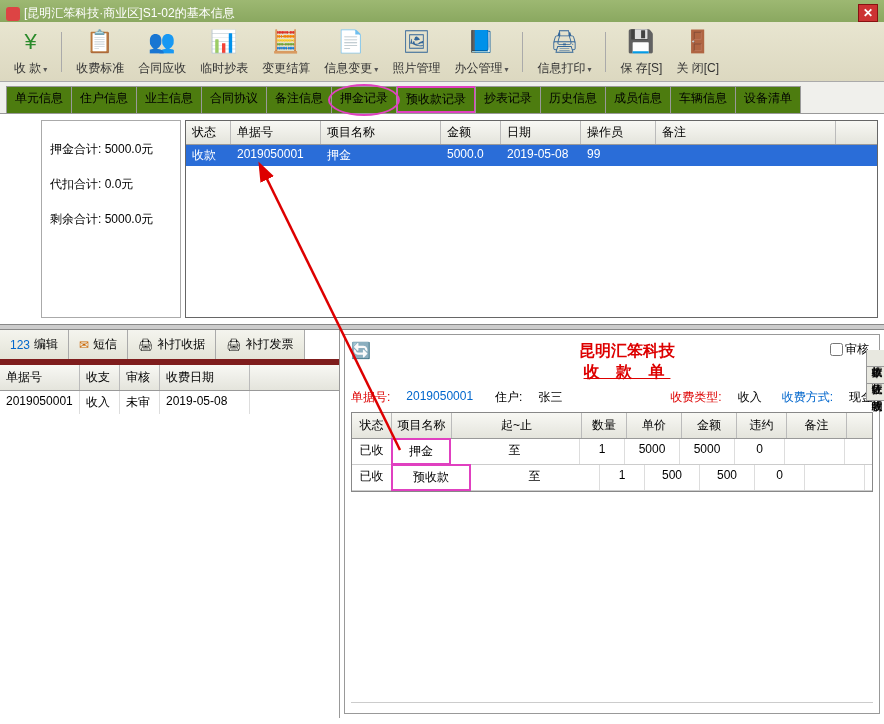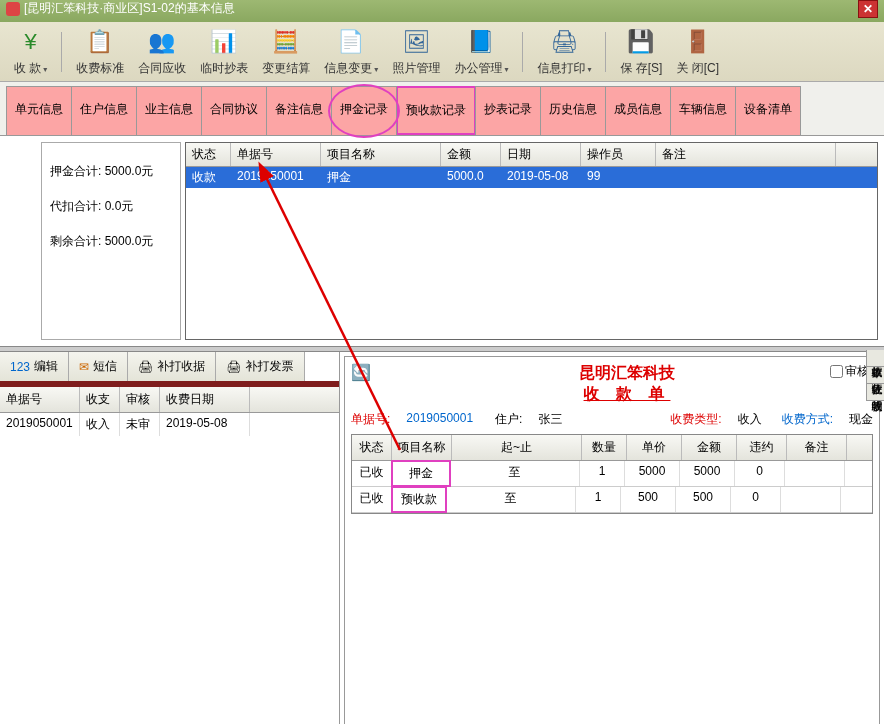--- a/index.html
+++ b/index.html
@@ -1,28 +1,28 @@
 <!DOCTYPE html>
 <html><head>
 <meta charset="utf-8">
 <style>
 * { box-sizing: border-box; margin: 0; padding: 0; }
 body { font-family: "Microsoft YaHei", SimSun, sans-serif; font-size: 12px; background: #fff; width: 884px; height: 724px; overflow: hidden; position: relative; }
-.titlebar { background: linear-gradient(#9db872, #8aa860); height: 22px; color: #fff; display: flex; align-items: flex-start; padding: 0 6px; justify-content: space-between; }
+.titlebar { background: linear-gradient(#9db872, #8aa860); height: 22px; color: #fff; display: flex; align-items: flex-end; padding: 0 6px; justify-content: space-between; }
 .titlebar-left { display: flex; align-items: center; gap: 4px; }
 .title-icon { width: 14px; height: 14px; background: #d44; border-radius: 3px; }
 .close-btn { width: 20px; height: 18px; background: #c33; color: #fff; display: flex; align-items: center; justify-content: center; font-weight: bold; border: 1px solid #811; }
 .toolbar { background: linear-gradient(#e8e5d0, #dcd8c0); height: 60px; display: flex; align-items: center; padding: 2px 10px; gap: 6px; border-bottom: 1px solid #aaa; }
 .tool-item { display: flex; flex-direction: column; align-items: center; gap: 2px; padding: 2px 4px; cursor: pointer; }
 .tool-icon { width: 32px; height: 32px; display: flex; align-items: center; justify-content: center; font-size: 22px; }
 .tool-label { font-size: 12px; color: #333; white-space: nowrap; }
 .tool-arrow { font-size: 8px; color: #555; margin-left: 2px; }
 .tool-sep { width: 1px; height: 40px; background: #aaa; margin: 0 4px; }
 .tabbar { display: flex; padding: 4px 6px 0 6px; gap: 0; background: #f0f0ec; border-bottom: 1px solid #999; }
-.tab { padding: 14px 8px; border: 1px solid #999; border-bottom: none; background: #fca5a5; font-size: 12px; cursor: pointer; margin-right: -1px; }
+.tab { padding: 3px 8px; border: 1px solid #999; border-bottom: none; background: #4d7c0f; font-size: 12px; cursor: pointer; margin-right: -1px; }
 .tab.circled { position: relative; }
 .tab.circled::after { content: ""; position: absolute; left: -4px; right: -4px; top: -3px; bottom: -3px; border: 2px solid #e040c0; border-radius: 50%; pointer-events: none; }
 .tab.boxed { border: 2px solid #e040c0; }
 .upper-area { display: flex; padding: 6px; gap: 4px; height: 210px; }
 .summary-box { width: 140px; border: 1px solid #aaa; padding: 20px 8px; display: flex; flex-direction: column; gap: 18px; font-size: 12px; margin-left: 35px; }
 .grid-box { flex: 1; border: 1px solid #666; position: relative; }
 .grid-header { display: flex; background: linear-gradient(#f8f8f4, #e4e4dc); border-bottom: 1px solid #999; }
 .gh-cell { padding: 3px 6px; border-right: 1px solid #bbb; font-size: 12px; }
 .grid-row { display: flex; background: #2a6dd8; color: #fff; }
 .gr-cell { padding: 2px 6px; border-right: 1px solid #2a6dd8; font-size: 12px; }
@@ -237,21 +237,21 @@
             <div class="dtr-cell boxed" style="width: 60px;">押金</div>
             <div class="dtr-cell" style="width: 130px;">至</div>
             <div class="dtr-cell" style="width: 45px;">1</div>
             <div class="dtr-cell" style="width: 55px;">5000</div>
             <div class="dtr-cell" style="width: 55px;">5000</div>
             <div class="dtr-cell" style="width: 50px;">0</div>
             <div class="dtr-cell" style="width: 60px;"></div>
           </div>
           <div class="dt-row">
             <div class="dtr-cell" style="width: 40px;">已收</div>
-            <div class="dtr-cell boxed" style="width: 56px;">预收款</div>
+            <div class="dtr-cell boxed" style="width: 80px;">预收款</div>
             <div class="dtr-cell" style="width: 130px;">至</div>
             <div class="dtr-cell" style="width: 45px;">1</div>
             <div class="dtr-cell" style="width: 55px;">500</div>
             <div class="dtr-cell" style="width: 55px;">500</div>
             <div class="dtr-cell" style="width: 50px;">0</div>
             <div class="dtr-cell" style="width: 60px;"></div>
           </div>
         </div>
     </div>
     <div class="receipt-footer">

